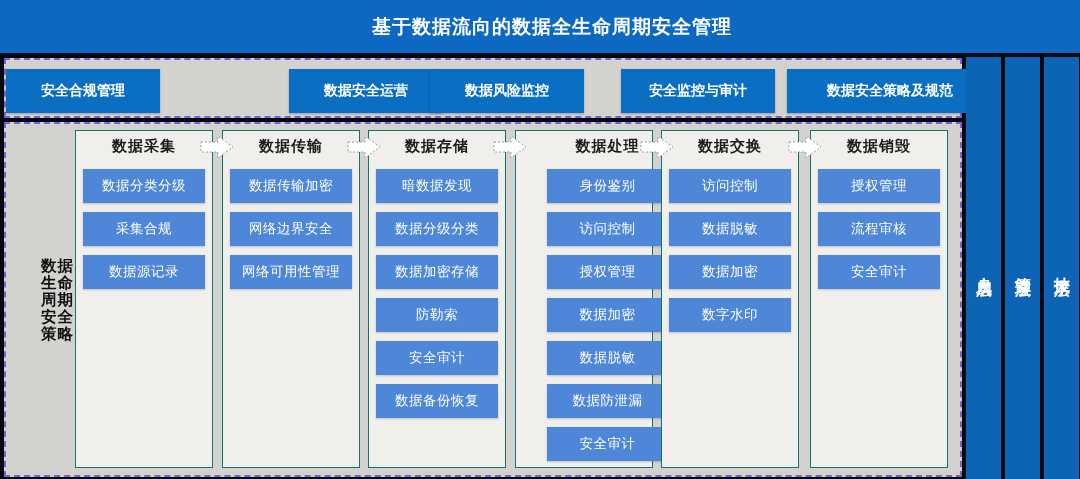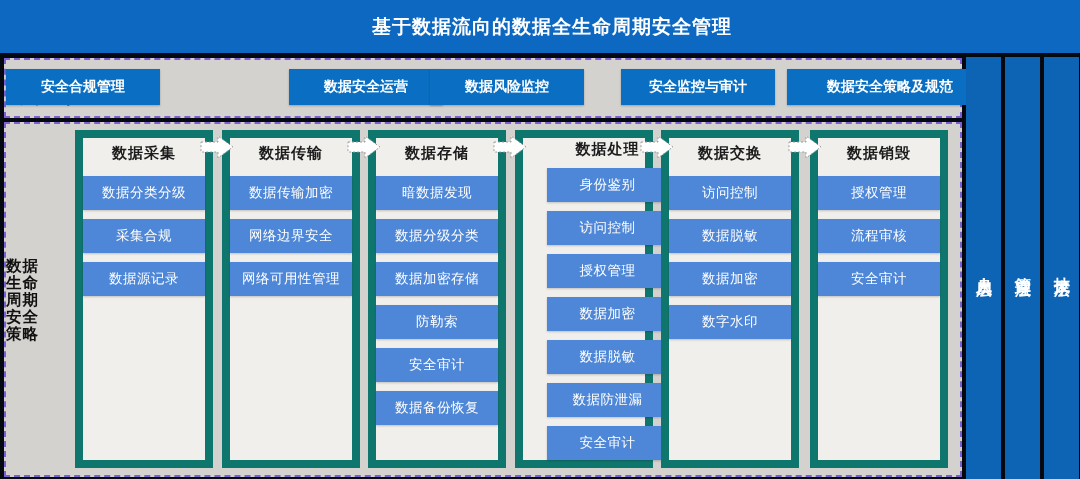--- a/index.html
+++ b/index.html
@@ -20,47 +20,47 @@
     position:absolute;left:4px;top:58px;width:958px;height:60px;
     background:#d4d2cf;border:2px dashed #7d5fd3;box-sizing:border-box;
   }
   .top-label{
     position:absolute;left:8px;top:0;width:104px;height:100%;
     display:flex;flex-direction:column;justify-content:center;
     color:#111;font-size:15.5px;font-weight:bold;line-height:1.3;
     padding-left:6px;box-sizing:border-box;
   }
   .top-btn{
-    position:absolute;top:9px;height:36px;width:154px;
+    position:absolute;top:9px;height:44px;width:154px;
     background:#0a6fc2;color:#fff;font-size:14px;font-weight:bold;
     display:flex;align-items:center;justify-content:center;
     box-shadow:0 1px 2px rgba(0,0,0,.25);
   }
   .top-btn:nth-of-type(1){left:117px;}
   .top-btn:nth-of-type(2){left:283px;}
   .top-btn:nth-of-type(3){left:424px;}
   .top-btn:nth-of-type(4){left:615px;}
   .top-btn:nth-of-type(5){left:781px;padding-left:26px;}
 
   
   .main-panel{
     position:absolute;left:4px;top:122px;width:958px;height:355px;
     background:#d4d2cf;border:2px dashed #7d5fd3;box-sizing:border-box;
   }
   .gutter-label{
     position:absolute;left:0;top:0;width:68px;height:100%;
-    display:flex;align-items:center;justify-content:flex-start;
+    display:flex;align-items:center;justify-content:flex-end;
   }
   .gutter-label .lines{
     color:#111;font-size:15.5px;font-weight:bold;line-height:1.1;
     text-align:left;letter-spacing:1px;
   }
   .col{
     position:absolute;top:6px;width:138px;height:338px;box-sizing:border-box;
-    background:#f0efec;border:8px solid #0f766e;
+    background:#f0efec;border:1px solid #0f766e;
     display:flex;flex-direction:column;align-items:center;
   }
   .col-1{left:69px;} .col-2{left:216px;} .col-3{left:362px;}
   .col-4{left:509px;padding-left:47px;} .col-5{left:655px;} .col-6{left:804px;}
   .col-header{
     height:30px;display:flex;align-items:center;justify-content:center;
     color:#1c1c1c;font-size:15px;font-weight:bold;letter-spacing:1px;
   }
   .items{display:flex;flex-direction:column;gap:9px;margin-top:8px;width:122px;border-radius:15px;}
   .item{

